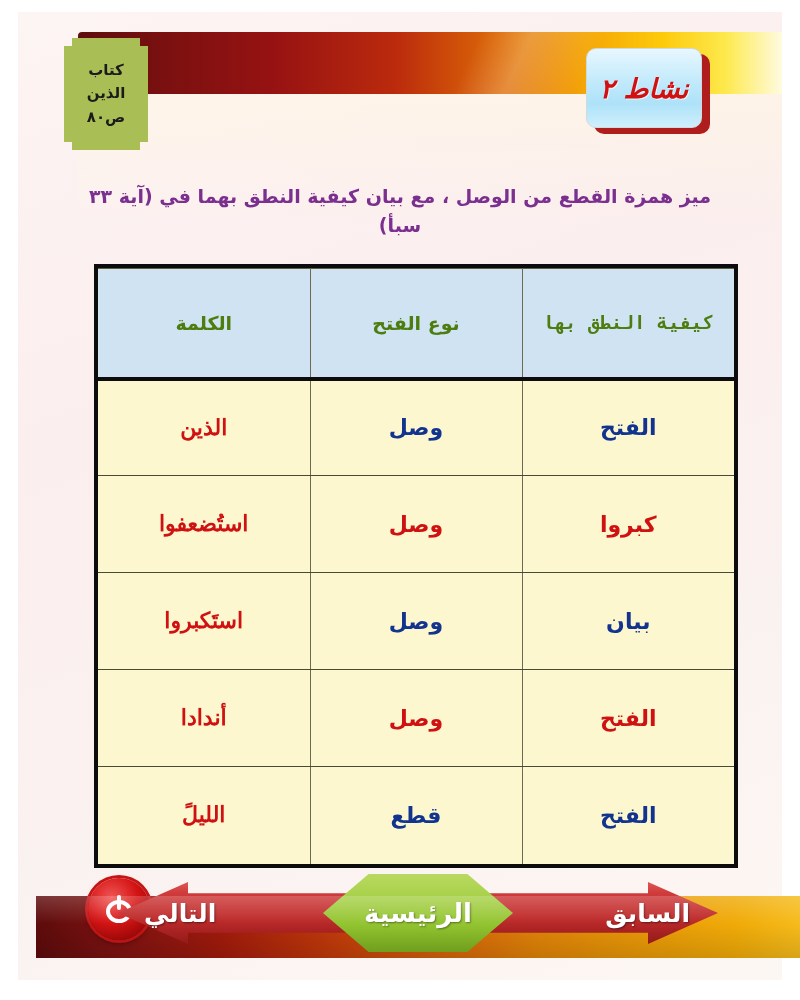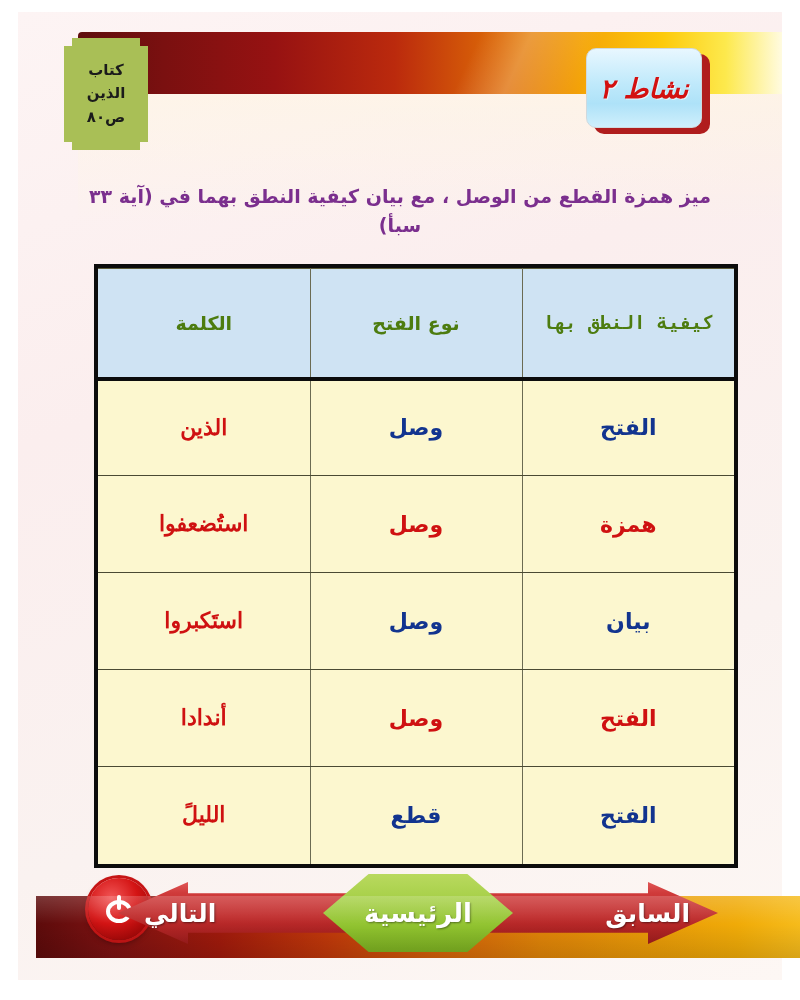--- a/index.html
+++ b/index.html
@@ -355,21 +355,21 @@
             <th>الكلمة</th>
           </tr>
         </thead>
         <tbody id="table-body">
             <tr>
               <td class="c-blue">الفتح</td>
               <td class="c-blue">وصل</td>
               <td class="c-red">الذين</td>
             </tr>
             <tr>
-              <td class="c-red">همزة</td>
+              <td class="c-red">كبروا</td>
               <td class="c-red">وصل</td>
               <td class="c-red">استُضعفوا</td>
             </tr>
             <tr>
               <td class="c-blue">بيان</td>
               <td class="c-blue">وصل</td>
               <td class="c-red">استَكبروا</td>
             </tr>
             <tr>
               <td class="c-red">الفتح</td>

